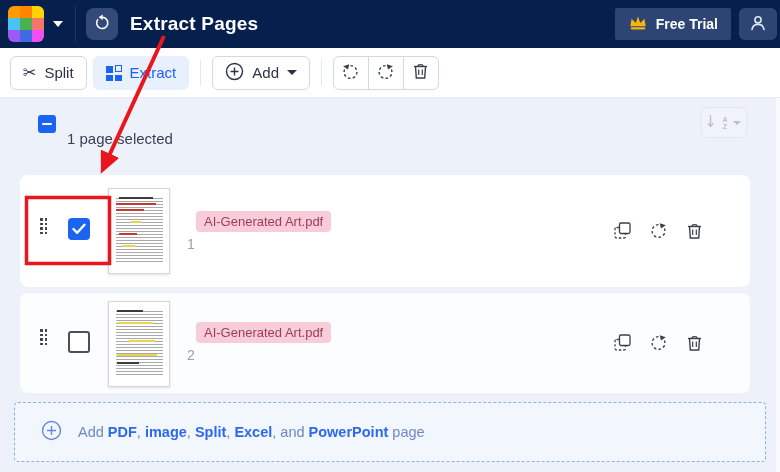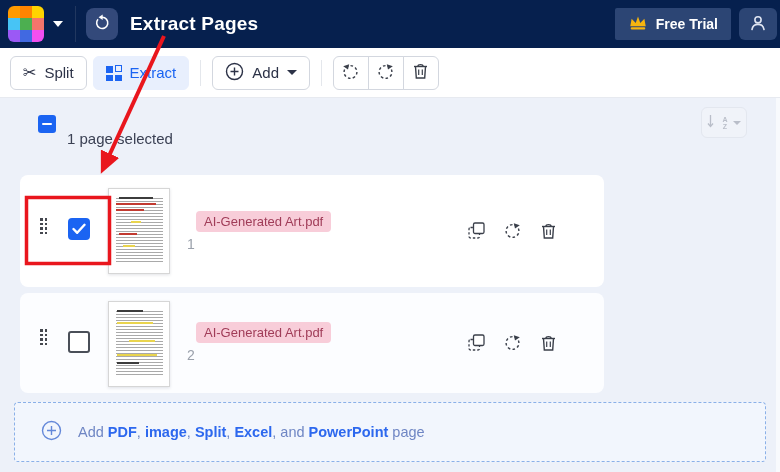--- a/index.html
+++ b/index.html
@@ -54,21 +54,21 @@
   .cb-ind i { display:block; width:10px; height:2.5px; background:#fff; border-radius:1px; }
   .sel-label { margin-left:11px; font-size:15px; color:#3b4154;margin-top:28px; }
   .sort-btn { position:absolute; top:107px; right:33px; width:46px; height:31px; background:#f0f3f9;
               border:1px solid #e3e7ef; border-radius:6px; display:flex; align-items:center; justify-content:center;
               gap:5px; cursor:default; }
   .sort-letters { display:flex; flex-direction:column; line-height:1; font-size:7px; color:#b9bec9; font-weight:bold; }
   .sort-caret { width:0; height:0; border-left:4px solid transparent; border-right:4px solid transparent;
                 border-top:4px solid #b9bec9; }
 
   
-  .card { position:absolute; left:20px; width:584px; background:#ffffff; border-radius:8px; }
+  .card { position:absolute; left:20px; width:730px; background:#ffffff; border-radius:8px; }
   .card.row1 { top:175px; height:112px; }
   .card.row2 { top:293px; height:100px; background:#fcfdff; }
   .handle { position:absolute; left:20px; display:grid; grid-template-columns:repeat(2,3px); grid-template-rows:repeat(4,3px);
             gap:1.5px; cursor:grab; }
   .handle i { width:2.5px; height:2.5px; background:#45484f; }
   .row1 .handle { top:43px; } .row2 .handle { top:36px; }
   .cb-checked { position:absolute; left:48px; width:22px; height:22px; background:#1b64f2; border-radius:4px;
                 display:flex; align-items:center; justify-content:center; cursor:pointer; }
   .row1 .cb-checked { top:43px; }
   .cb-empty { position:absolute; left:48px; width:22px; height:22px; background:#fff; border:2px solid #4a4f58;

